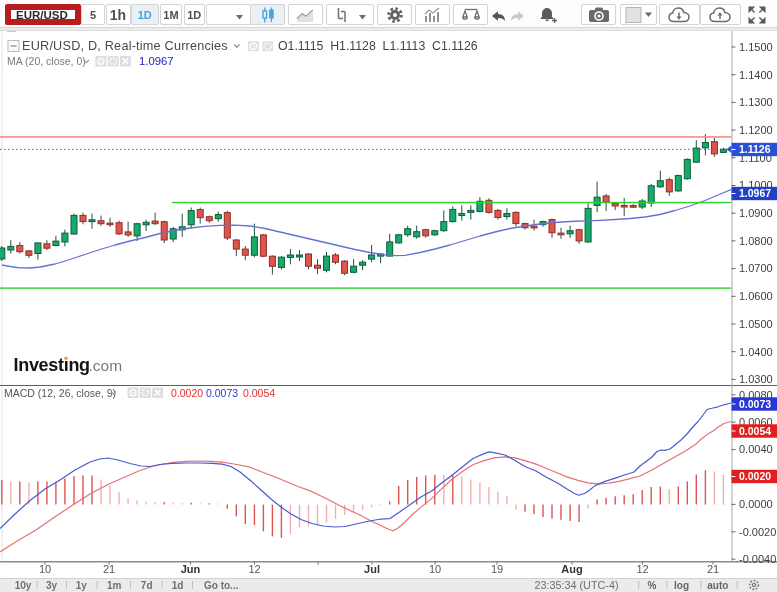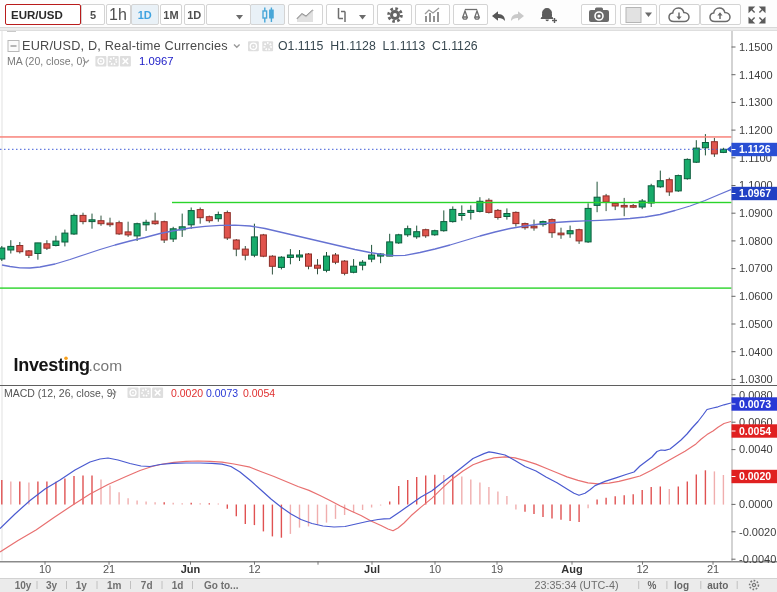--- a/index.html
+++ b/index.html
@@ -406,28 +406,28 @@
 <path d="M154.8 389.9 l5.6 5.6 M160.4 389.9 l-5.6 5.6" stroke="#fff" stroke-width="1.5" fill="none"></path>
 <text x="171" y="396.5" font-size="10.5" fill="#e03030">0.0020</text>
 <text x="206" y="396.5" font-size="10.5" fill="#2838d6">0.0073</text>
 <text x="243" y="396.5" font-size="10.5" fill="#e03030">0.0054</text>
 <text x="13.5" y="371" font-size="18" font-weight="bold" fill="#141414" letter-spacing="-0.3">Investıng</text>
 <circle cx="66" cy="358.2" r="1.8" fill="#f7a01d"></circle>
 <text x="88.5" y="371" font-size="15.5" fill="#777">.com</text>
 </svg>
 <div style="position:absolute;left:0;top:0;width:777px;height:31px;background:#fdfdfd;">
       <div style="position:absolute;left:0;top:27px;width:777px;height:4px;background:#ececec;border-top:1px solid #d8d8d8;border-bottom:1px solid #dedede;box-sizing:border-box;"></div>
-      <div style="position:absolute;left:5px;top:4px;width:76px;height:21px;border:1px solid #b91c1c;background:#ffffff;border-radius:2px;box-sizing:border-box;display:flex;align-items:center;justify-content:center;">
+      <div style="position:absolute;left:5px;top:4px;width:76px;height:21px;border:6px solid #b91c1c;background:#ffffff;border-radius:2px;box-sizing:border-box;display:flex;align-items:center;justify-content:center;">
         <span style="font-size:11px;font-weight:bold;color:#4f4f4f;font-size:11.5px;color:#2a2a2a;padding-left:5px;width:100%;text-align:left;">EUR/USD</span>
       </div>
       <div style="position:absolute;left:81px;top:4px;width:24px;height:21px;border:1px solid #d4d4d4;background:#ffffff;border-radius:2px;box-sizing:border-box;display:flex;align-items:center;justify-content:center;">
         <span style="font-size:11px;font-weight:bold;color:#4f4f4f;">5</span>
       </div>
       <div style="position:absolute;left:105.5px;top:4px;width:25px;height:21px;border:1px solid #d4d4d4;background:#ffffff;border-radius:2px;box-sizing:border-box;display:flex;align-items:center;justify-content:center;">
-        <span style="font-size:16px;font-weight:normal;color:#4f4f4f;">1h</span>
+        <span style="font-size:14px;font-weight:bold;color:#4f4f4f;">1h</span>
       </div>
       <div style="position:absolute;left:131px;top:4px;width:27.5px;height:21px;border:1px solid #d4d4d4;background:#e9f1f7;border-radius:2px;box-sizing:border-box;display:flex;align-items:center;justify-content:center;">
         <span style="font-size:11px;font-weight:bold;color:#3fa3e0;">1D</span>
       </div>
       <div style="position:absolute;left:160px;top:4px;width:22px;height:21px;border:1px solid #d4d4d4;background:#ffffff;border-radius:2px;box-sizing:border-box;display:flex;align-items:center;justify-content:center;">
         <span style="font-size:11px;font-weight:bold;color:#4f4f4f;">1M</span>
       </div>
       <div style="position:absolute;left:184px;top:4px;width:20.5px;height:21px;border:1px solid #d4d4d4;background:#ffffff;border-radius:2px;box-sizing:border-box;display:flex;align-items:center;justify-content:center;">
         <span style="font-size:11px;font-weight:bold;color:#4f4f4f;">1D</span>
       </div>

